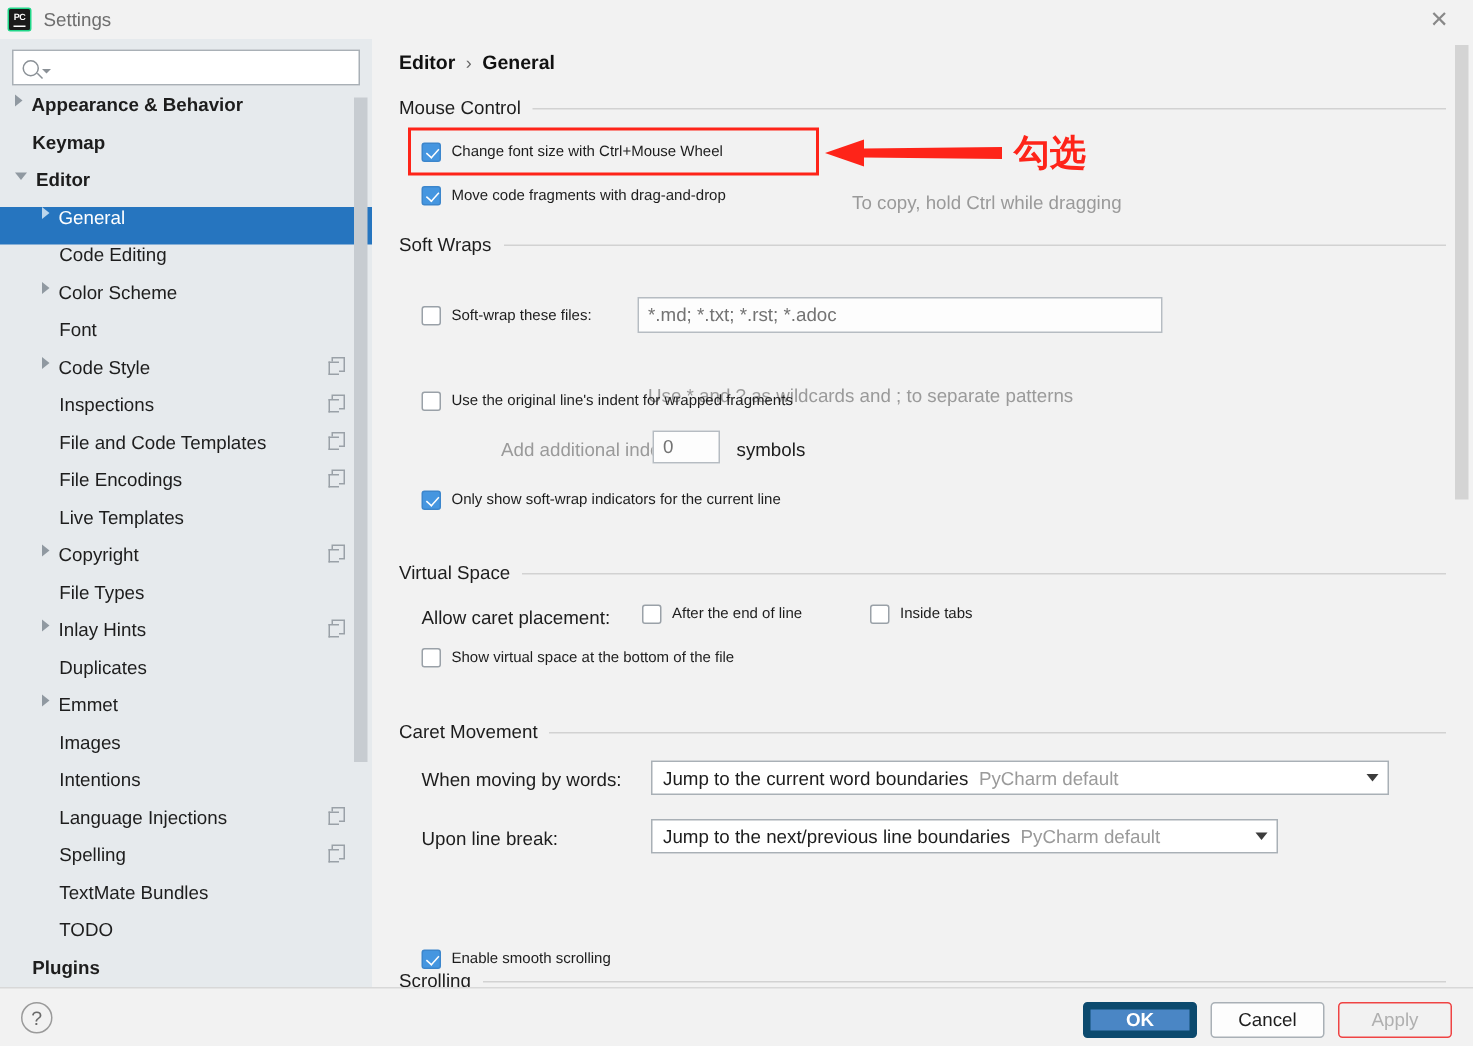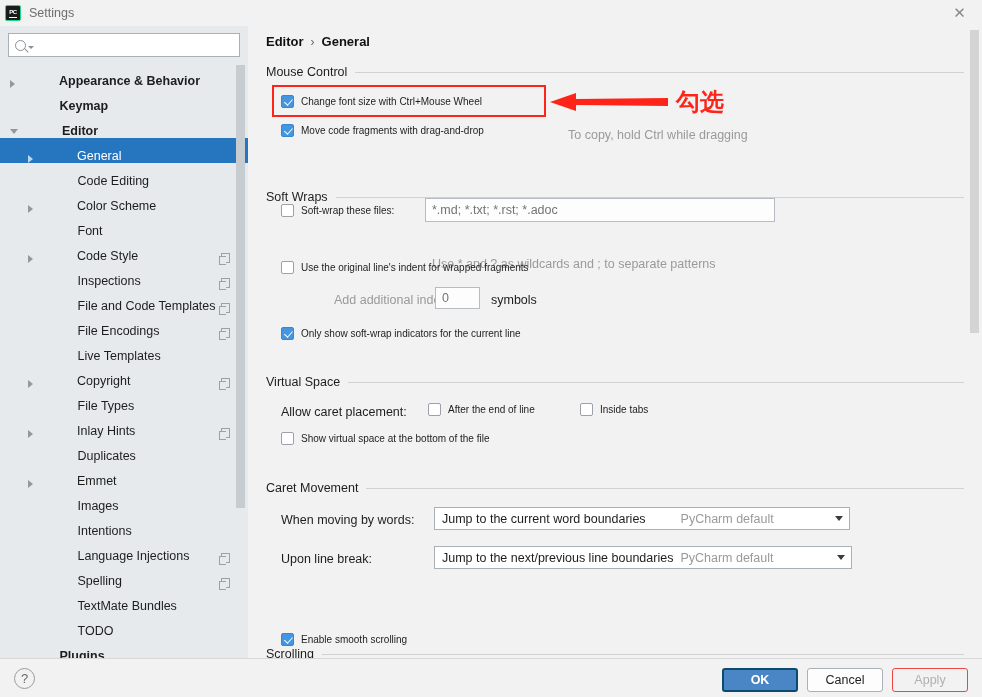--- a/index.html
+++ b/index.html
@@ -66,22 +66,22 @@
     border-left: 3px solid transparent; border-right: 3px solid transparent;
     border-top: 3.5px solid #8a9096;
   }
   .search-input {
     border: none; outline: none; background: transparent; flex: 1;
     font-family: "Liberation Sans", sans-serif; font-size: 12px; margin-left: 5px;
   }
 
   .tree { position: relative; }
   .tree-row {
-    height: 25px; display: flex; align-items: flex-end;
-    padding-right: 8px; cursor: default; position: relative; gap: 38px;
+    height: 25px; display: flex; align-items: flex-start;
+    padding-right: 8px; cursor: default; position: relative;
   }
   .tree-row.selected { background: #2675bf; color: #ffffff; }
   .tree-row.lvl0 { padding-left: 10px; font-weight: bold; }
   .tree-row.lvl1 { padding-left: 28px; }
   .arrow {
     width: 0; height: 0; flex: 0 0 auto; margin-right: 6px;
     border-top: 4px solid transparent; border-bottom: 4px solid transparent;
     border-left: 5.5px solid #9099a1;
   }
   .arrow.down {
@@ -202,21 +202,21 @@
     display: flex; align-items: center; justify-content: center;
     font-size: 13px; cursor: pointer; background: #f2f2f2;
   }
   .btn {
     position: absolute; top: 9px; height: 24px;
     display: flex; align-items: center; justify-content: center;
     font-size: 12.5px; border-radius: 3px; cursor: pointer;
   }
   .btn.primary {
     left: 722px; width: 76px; background: #4a86c5;
-    color: #fff; border: 2px solid #0c4a6e; font-weight: bold;
+    color: #fff; border: 5px solid #0c4a6e; font-weight: bold;
   }
   .btn.normal {
     left: 807px; width: 76px; background: #fdfdfd;
     color: #1d1d1d; border: 1px solid #a9b0b6;
   }
   .btn.disabled {
     left: 892px; width: 76px; background: #f2f2f2;
     color: #b0b0b0; border: 1px solid #ef4444; cursor: default;
   }
 </style>
@@ -368,21 +368,21 @@
       <div class="cbox checked"></div>
       <span class="chk-label">Change font size with Ctrl+Mouse Wheel</span>
     </div>
 
     <div class="chk-row" style="left:33px; top:98px;">
       <div class="cbox checked"></div>
       <span class="chk-label">Move code fragments with drag-and-drop</span>
     </div>
     <div class="lbl muted" style="left:320px; top:102px;">To copy, hold Ctrl while dragging</div>
 
-    <div class="section-head" style="top:164px;">
+    <div class="section-head" style="top:130px;">
       <span>Soft Wraps</span>
       <span class="rule"></span>
     </div>
 
     <div class="chk-row" style="left:33px; top:178px;">
       <div class="cbox"></div>
       <span class="chk-label">Soft-wrap these files:</span>
     </div>
     <div class="textfield disabled" style="left:177px; top:172px; width:350px; height:24px;">
       <span>*.md; *.txt; *.rst; *.adoc</span>
@@ -423,21 +423,21 @@
       <div class="cbox"></div>
       <span class="chk-label">Show virtual space at the bottom of the file</span>
     </div>
 
     <div class="section-head" style="top:455px;">
       <span>Caret Movement</span>
       <span class="rule"></span>
     </div>
 
     <div class="lbl" style="left:33px; top:487px;">When moving by words:</div>
-    <div class="combo" style="left:186px; top:481px; width:416px;gap:28px;">
+    <div class="combo" style="left:186px; top:481px; width:492px;">
       <span class="val">Jump to the current word boundaries</span>
       <span class="suffix">PyCharm default</span>
       <span class="cbtn"></span>
     </div>
 
     <div class="lbl" style="left:33px; top:526px;">Upon line break:</div>
     <div class="combo" style="left:186px; top:520px; width:418px;">
       <span class="val">Jump to the next/previous line boundaries</span>
       <span class="suffix">PyCharm default</span>
       <span class="cbtn"></span>

